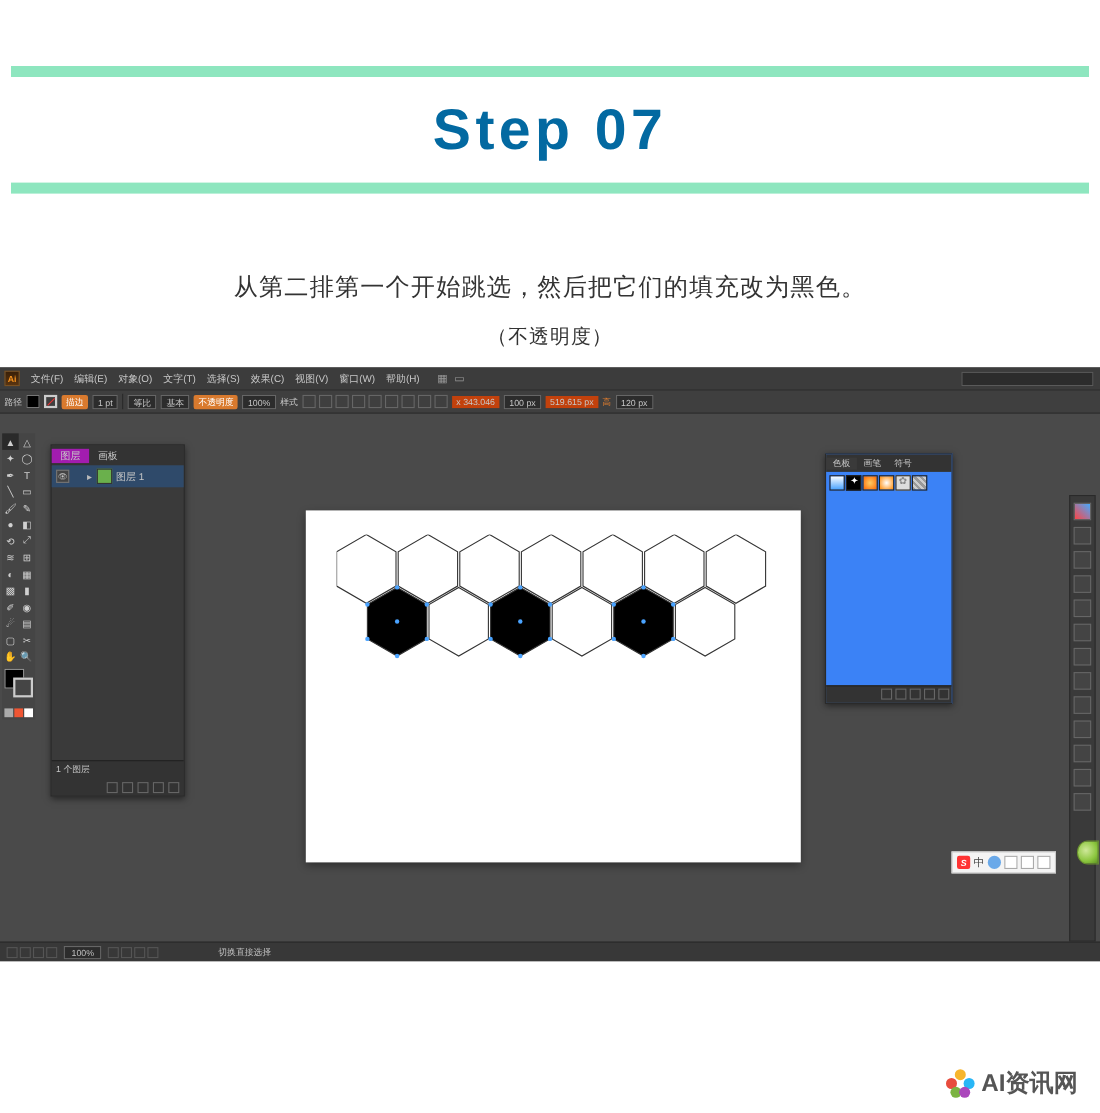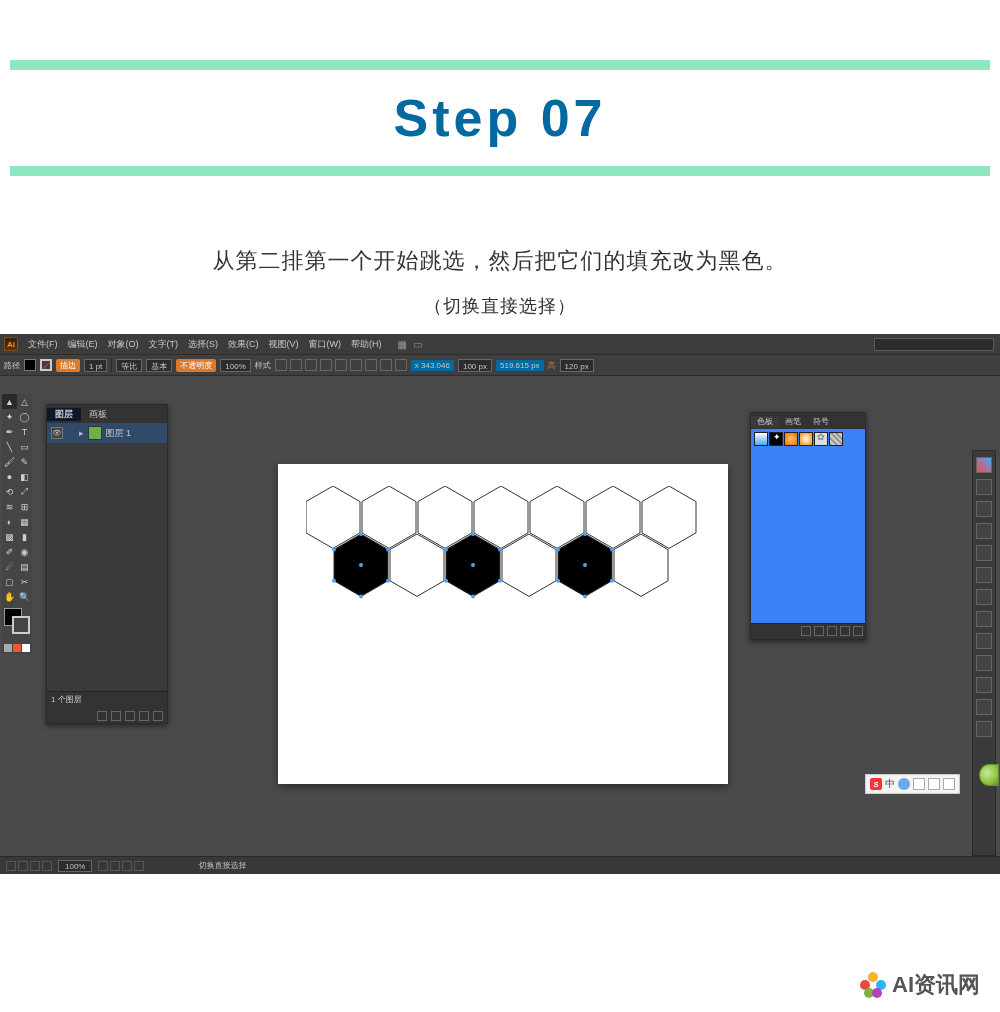--- a/index.html
+++ b/index.html
@@ -85,21 +85,21 @@
   }
   .ai-controlbar .lbl { white-space:nowrap; }
   .ai-controlbar .swatch-fill { width:12px;height:12px;background:#000;border:1px solid #777; }
   .ai-controlbar .swatch-stroke { width:12px;height:12px;background:transparent;border:2px solid #ccc; position:relative;}
   .ai-controlbar .swatch-stroke::after{content:"";position:absolute;width:110%;height:1px;background:#e33;top:50%;left:-5%;transform:rotate(-45deg);}
   .ai-controlbar .orange-btn { background:#d97a2e; padding:1px 4px; border-radius:2px; color:#fff;}
   .ai-controlbar .numbox { background:#2c2c2c; border:1px solid #666; padding:0 4px; height:13px; line-height:13px; display:inline-block;}
   .ai-controlbar .sel { background:#2c2c2c; border:1px solid #666; padding:0 4px; height:13px; line-height:13px; }
   .ai-controlbar .icons-row { display:flex; gap:3px; color:#aaa;}
   .ai-controlbar .icons-row i { width:12px;height:12px;border:1px solid #666;display:inline-block;}
-  .ai-controlbar .es { background:#0369a1; padding:1px 4px; }
+  .ai-controlbar .es { background:#c2410c; padding:1px 4px; }
   .ai-controlbar .sep { width:1px;height:14px;background:#2a2a2a; }
 
   .ai-tabbar {
     height: 18px;
     background: #383838;
     display:flex; align-items:center; padding-left:34px;
   }
   .ai-tab {
     background:#4a4a4a; color:#d8d8d8; font-size:9px; height:17px;
     display:flex;align-items:center; padding:0 10px;
@@ -130,21 +130,21 @@
   .toolbox .modes i:nth-child(3){background:#fff;position:relative;}
 
   .layers-panel {
     position:absolute; left:46px; top:10px; width:122px; height:320px;
     background:#3a3a3a; border:1px solid #2a2a2a;
     box-shadow: 0 2px 6px rgba(0,0,0,.5);
     color:#c8c8c8;font-size:9px;
   }
   .layers-panel .tabs {display:flex;height:18px;background:#333;align-items:center;}
   .layers-panel .tabs .t{padding:0 8px;}
-  .layers-panel .tabs .t.active{background:#0f172a;font-weight:bold;}
+  .layers-panel .tabs .t.active{background:#a21caf;}
   .layers-panel .layer-row{display:flex;align-items:center;height:20px;background:#2f4a6a;gap:4px;padding:0 4px;}
   .layers-panel .eye{width:12px;height:12px;border:1px solid #777;background:#444;display:flex;align-items:center;justify-content:center;font-size:7px;}
   .layers-panel .layer-thumb{width:14px;height:14px;background:#6ab04c;border:1px solid #333;}
   .layers-panel .footer{position:absolute;bottom:0;left:0;right:0;height:32px;background:#333;border-top:1px solid #222;font-size:8px;padding:2px 4px;display:flex;flex-direction:column;justify-content:space-between;}
   .layers-panel .footer .icons{display:flex;gap:4px;justify-content:flex-end;}
   .layers-panel .footer .icons i{width:10px;height:10px;border:1px solid #666;display:block;}
 
   .artboard {
     position:absolute; left:278px; top:70px; width:450px; height:320px;
     background:#fff; box-shadow:0 3px 8px rgba(0,0,0,.4);
@@ -232,21 +232,21 @@
   .watermark .flower i:nth-child(5){background:#ab47bc;bottom:0;right:4px;}
 </style>
 </head>
 <body>
 
 <div class="bar top"></div>
 <div class="step-title">Step 07</div>
 <div class="bar"></div>
 
 <div class="instruction">从第二排第一个开始跳选，然后把它们的填充改为黑色。</div>
-<div class="sub-instruction">（切换直接选择）</div>
+<div class="sub-instruction">（不透明度）</div>
 
 <div class="ai-shot">
 
   <div class="ai-menubar">
     <div class="ai-logo">Ai</div>
     <span>文件(F)</span>
     <span>编辑(E)</span>
     <span>对象(O)</span>
     <span>文字(T)</span>
     <span>选择(S)</span>

